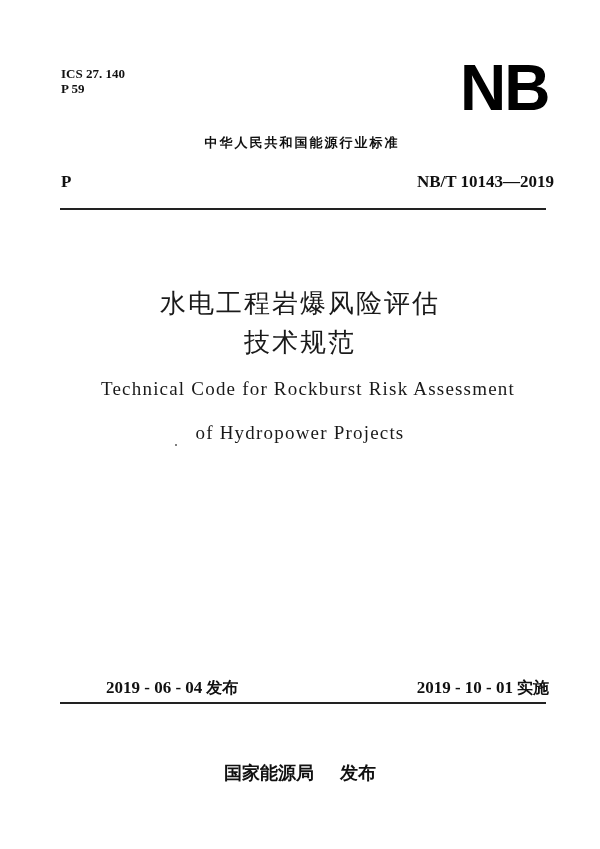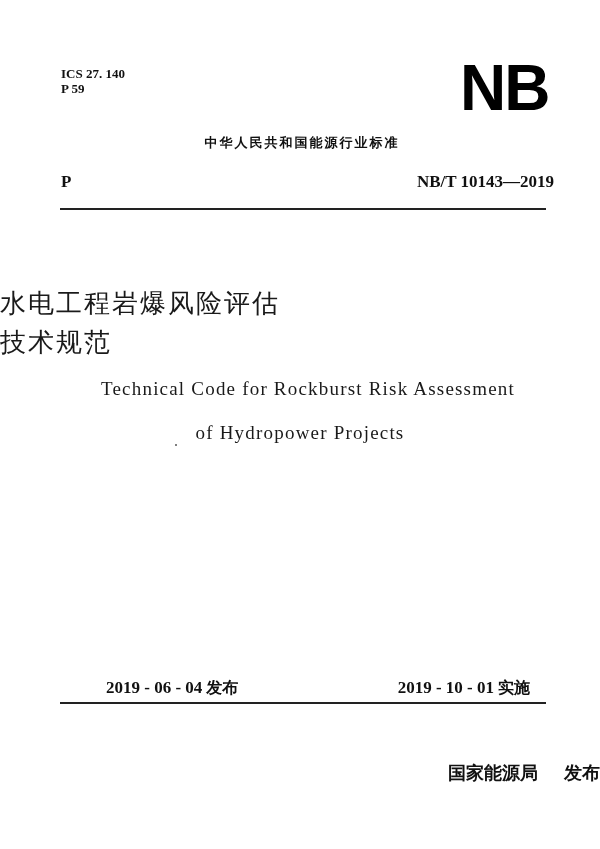--- a/index.html
+++ b/index.html
@@ -56,21 +56,21 @@
     }
     .rule {
       position: absolute;
       left: 60px; width: 486px;
       height: 2px;
       background: #222;
     }
     .rule.top { top: 208px; }
     .rule.bottom { top: 702px; }
     .title-zh {
-      left: 0; width: 600px; text-align: left;
+      left: 0; width: 600px; text-align: center;
       font-size: 26px; line-height: 30px;
       letter-spacing: 2px;
       color: #1a1a1a;
     }
     .title-zh.l1 { top: 288px; }
     .title-zh.l2 { top: 328px; font-family: Liberation Serif, serif; }
     .title-en {
       left: 0; width: 600px; text-align: center;
       font-family: "Liberation Serif", "DejaVu Serif", serif;
       font-size: 19px; line-height: 22px;
@@ -90,23 +90,23 @@
       top: 678px;
       font-size: 17px; line-height: 20px; margin-left: 47px;
     }
     .date-row .zh {
       font-family: "DejaVu Sans", sans-serif;
       font-weight: bold;
       font-size: 16px;
       margin-left: 4px;
     }
     .issue-date { left: 59px; }
-    .impl-date { right: 70px; text-align: right; }
+    .impl-date { right: 51px; text-align: right; }
     .publisher {
-      left: 0; width: 600px; text-align: right;
+      left: 0; width: 600px; text-align: center;
       top: 762px;
       font-size: 18px; line-height: 22px;
       font-weight: bold;
     }
     .publisher .gap { display: inline-block; width: 26px; }
   </style>
 </head>
 <body>
 
 <div>

